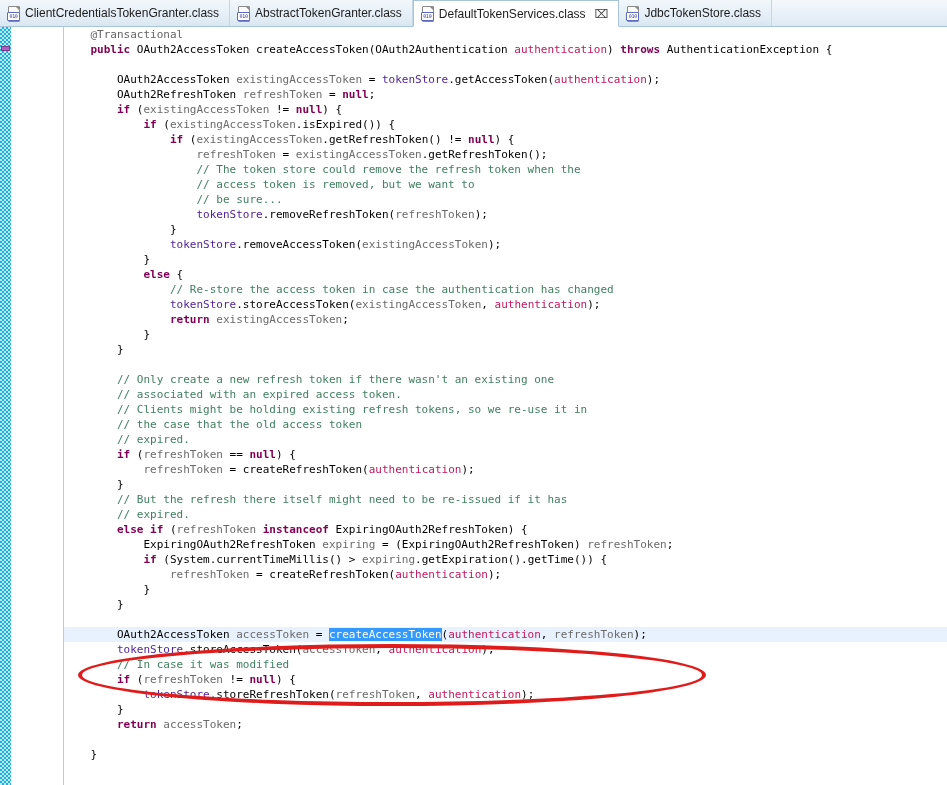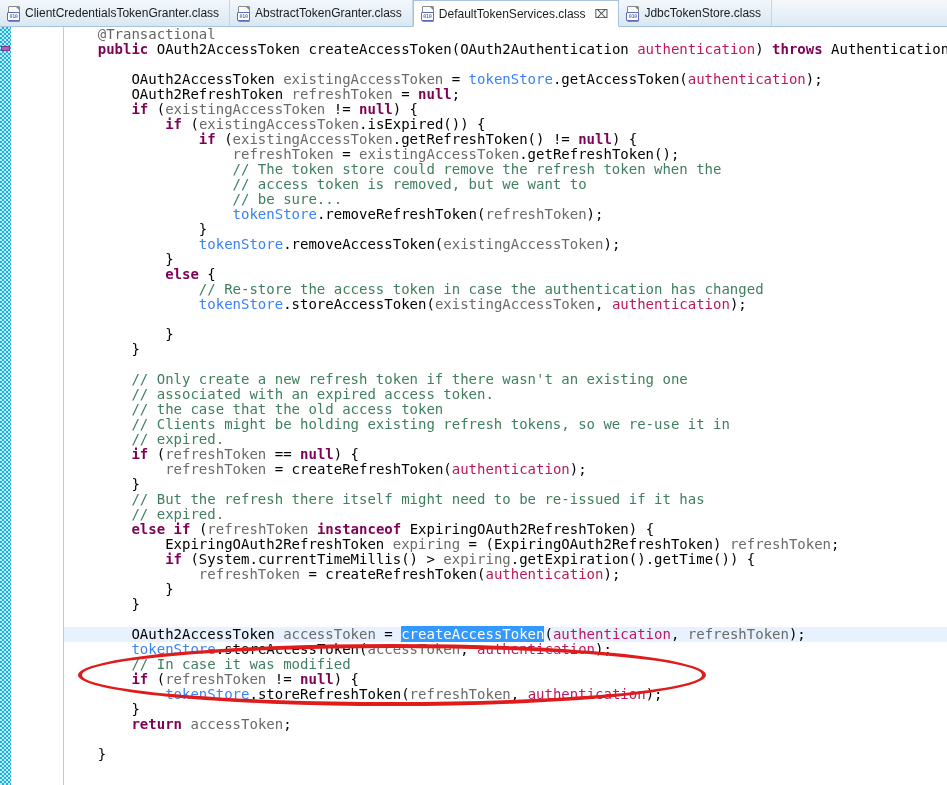--- a/index.html
+++ b/index.html
@@ -154,21 +154,21 @@
     line-height: 15px;
     height: 15px;
   }
   .code {
     position: absolute;
     left: 64px;
     top: 0;
     height: 15px;
     line-height: 15px;
     font-family: "DejaVu Sans Mono", monospace;
-    font-size: 14px;
+    font-size: 11px;
     color: #000000;
     white-space: pre;
   }
   .row-hl {
     position: absolute;
     left: 64px; right: 0;
     height: 15px;
     background: #e8f2fe;
     z-index: 0;
   }
@@ -188,21 +188,21 @@
     position: absolute;
     left: 2px; top: 4px;
     width: 5px; height: 1px;
     background: #4a6f8f;
   }
 
   
   .kw   { color: #7f0055; font-weight: bold; }
   .cmt  { color: #3f7f5f; }
   .ann  { color: #646464; }
-  .fld  { color: #3b82f6; }
+  .fld  { color: #4c1d95; }
   .par  { color: #be185d; }
   .loc  { color: #6a6a6a; }
   .sm   { }
   .sel  { background: #3399ff; color: #ffffff; }
 
   
   .ellipse {
     position: absolute;
     left: 78px; top: 617px;
     width: 628px; height: 62px;
@@ -274,28 +274,28 @@
         <div class="line"><span class="ln">90</span><span class="code">                    <span class="cmt">// The token store could remove the refresh token when the</span></span></div>
         <div class="line"><span class="ln">91</span><span class="code">                    <span class="cmt">// access token is removed, but we want to</span></span></div>
         <div class="line"><span class="ln">92</span><span class="code">                    <span class="cmt">// be sure...</span></span></div>
         <div class="line"><span class="ln">93</span><span class="code">                    <span class="fld">tokenStore</span>.removeRefreshToken(<span class="loc">refreshToken</span>);</span></div>
         <div class="line"><span class="ln">94</span><span class="code">                }</span></div>
         <div class="line"><span class="ln">95</span><span class="code">                <span class="fld">tokenStore</span>.removeAccessToken(<span class="loc">existingAccessToken</span>);</span></div>
         <div class="line"><span class="ln">96</span><span class="code">            }</span></div>
         <div class="line"><span class="ln">97</span><span class="code">            <span class="kw">else</span> {</span></div>
         <div class="line"><span class="ln">98</span><span class="code">                <span class="cmt">// Re-store the access token in case the authentication has changed</span></span></div>
         <div class="line"><span class="ln">99</span><span class="code">                <span class="fld">tokenStore</span>.storeAccessToken(<span class="loc">existingAccessToken</span>, <span class="par">authentication</span>);</span></div>
-        <div class="line"><span class="ln">100</span></div>
+        <div class="line"><span class="ln">100</span><span class="code">                <span class="kw">return</span> <span class="loc">existingAccessToken</span>;</span></div>
         <div class="line"><span class="ln">101</span><span class="code">            }</span></div>
         <div class="line"><span class="ln">102</span><span class="code">        }</span></div>
         <div class="line"><span class="ln">103</span><span class="code"></span></div>
         <div class="line"><span class="ln">104</span><span class="code">        <span class="cmt">// Only create a new refresh token if there wasn't an existing one</span></span></div>
         <div class="line"><span class="ln">105</span><span class="code">        <span class="cmt">// associated with an expired access token.</span></span></div>
+        <div class="line"><span class="ln">106</span><span class="code">        <span class="cmt">// Clients might be holding existing refresh tokens, so we re-use it in</span></span></div>
         <div class="line"><span class="ln">107</span><span class="code">        <span class="cmt">// the case that the old access token</span></span></div>
-        <div class="line"><span class="ln">106</span><span class="code">        <span class="cmt">// Clients might be holding existing refresh tokens, so we re-use it in</span></span></div>
         <div class="line"><span class="ln">108</span><span class="code">        <span class="cmt">// expired.</span></span></div>
         <div class="line"><span class="ln">109</span><span class="code">        <span class="kw">if</span> (<span class="loc">refreshToken</span> == <span class="kw">null</span>) {</span></div>
         <div class="line"><span class="ln">110</span><span class="code">            <span class="loc">refreshToken</span> = createRefreshToken(<span class="par">authentication</span>);</span></div>
         <div class="line"><span class="ln">111</span><span class="code">        }</span></div>
         <div class="line"><span class="ln">112</span><span class="code">        <span class="cmt">// But the refresh there itself might need to be re-issued if it has</span></span></div>
         <div class="line"><span class="ln">113</span><span class="code">        <span class="cmt">// expired.</span></span></div>
         <div class="line"><span class="ln">114</span><span class="code">        <span class="kw">else</span> <span class="kw">if</span> (<span class="loc">refreshToken</span> <span class="kw">instanceof</span> ExpiringOAuth2RefreshToken) {</span></div>
         <div class="line"><span class="ln">115</span><span class="code">            ExpiringOAuth2RefreshToken <span class="loc">expiring</span> = (ExpiringOAuth2RefreshToken) <span class="loc">refreshToken</span>;</span></div>
         <div class="line"><span class="ln">116</span><span class="code">            <span class="kw">if</span> (System.<span class="sm">currentTimeMillis</span>() &gt; <span class="loc">expiring</span>.getExpiration().getTime()) {</span></div>
         <div class="line"><span class="ln">117</span><span class="code">                <span class="loc">refreshToken</span> = createRefreshToken(<span class="par">authentication</span>);</span></div>

